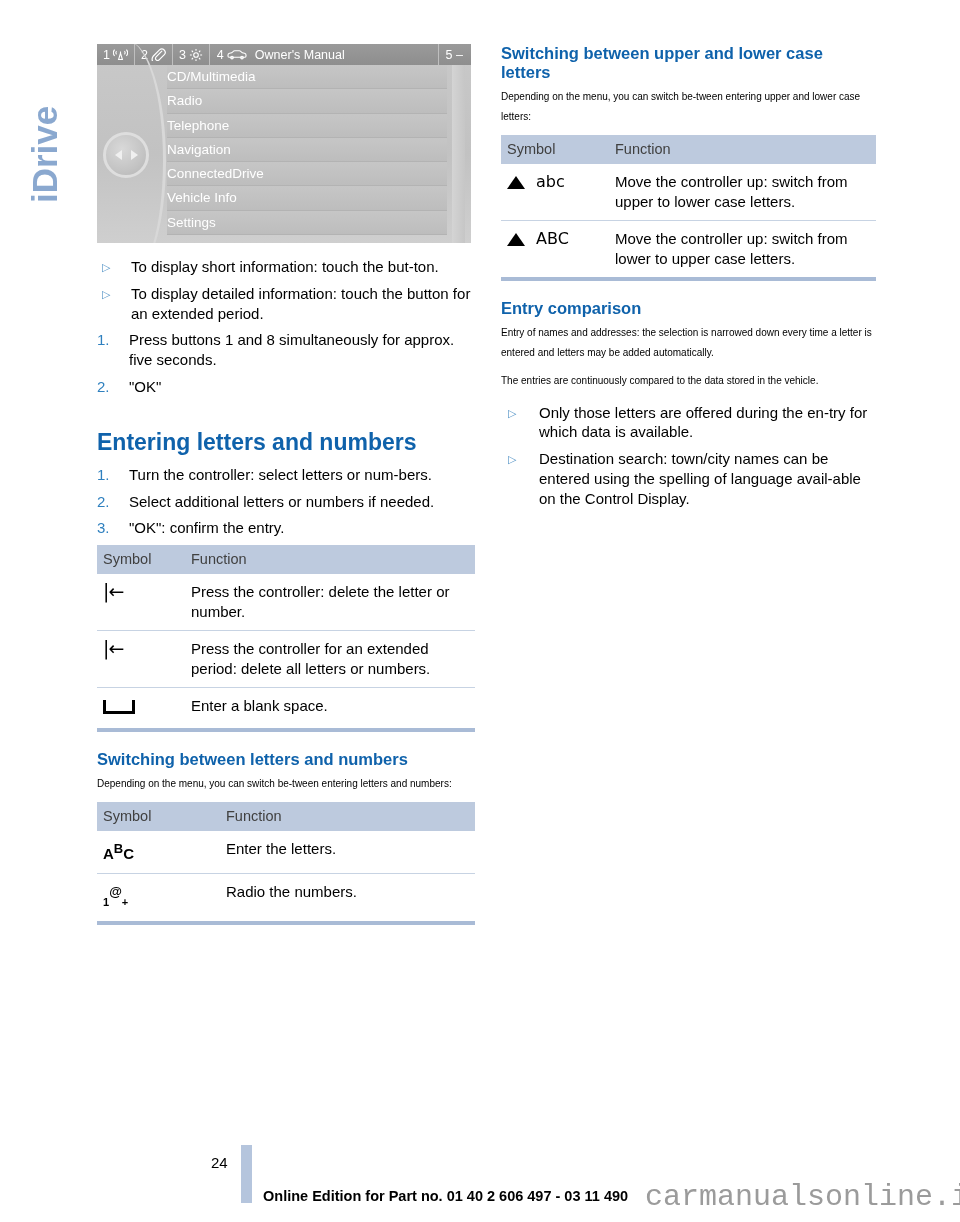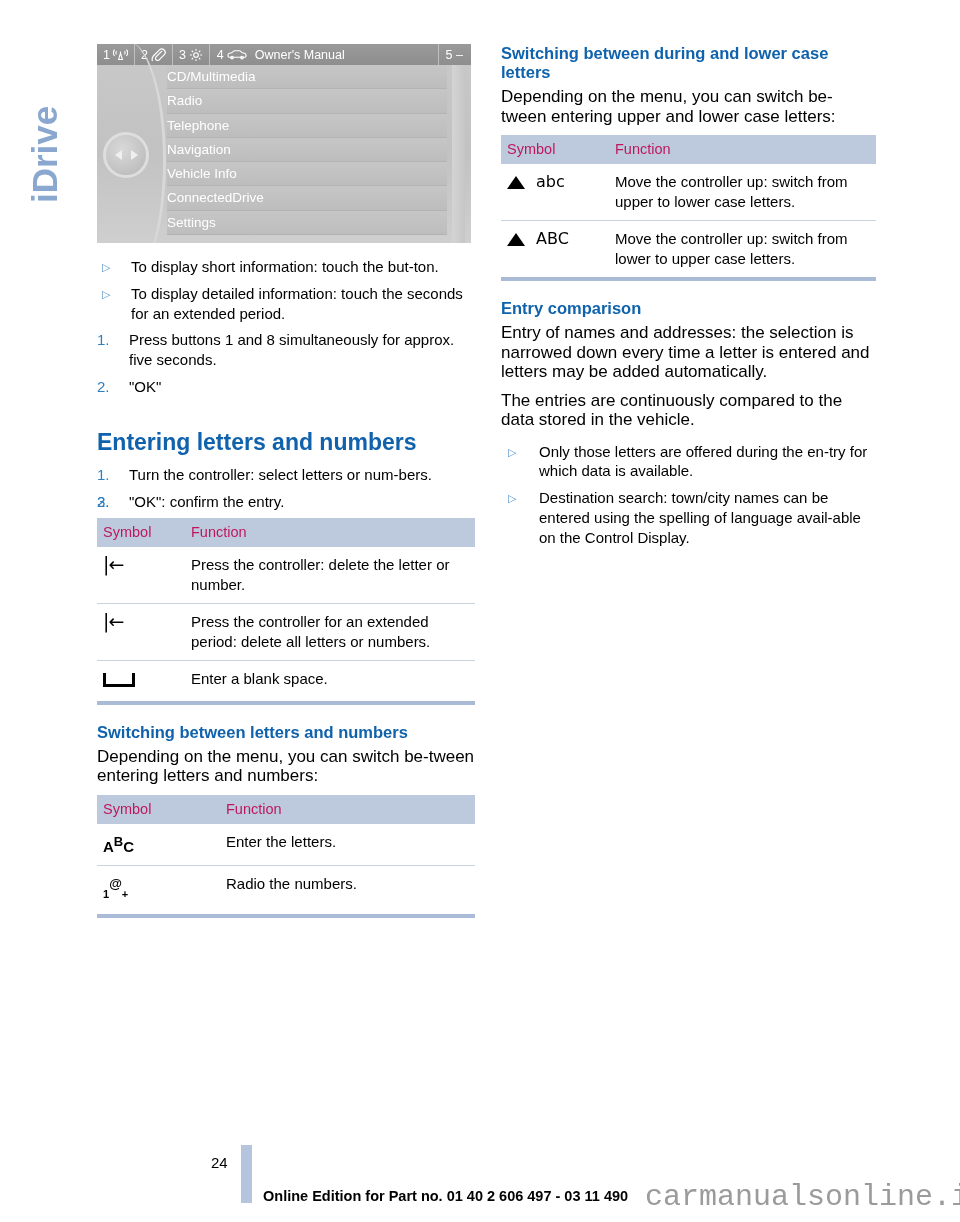--- a/index.html
+++ b/index.html
@@ -165,21 +165,21 @@
     line-height: 19px;
   }
   h1.chapter {
     font-size: 23px;
     font-weight: bold;
     color: #0f62ab;
     margin: 32px 0 9px 0;
     line-height: 27px;
   }
   p.body {
-    font-size: 17px;
+    font-size: 10px;
     line-height: 19.5px;
     margin: 0 0 9px 0;
   }
 
   
   ul.bullets, ol.steps {
     list-style: none;
     margin: 0;
     padding: 0;
   }
@@ -217,21 +217,21 @@
     border-collapse: collapse;
     margin: 4px 0 0 0;
     border-bottom: 4px solid #a9bbd6;
   }
   table.symtable thead th {
     background: #bdcade;
     font-size: 14.5px;
     font-weight: normal;
     text-align: left;
     padding: 6px 4px 7px 6px;
-    color: #be185d;
+    color: #404040;
   }
   table.symtable tbody td {
     font-size: 15px;
     line-height: 19.5px;
     padding: 8px 4px 9px 6px;
     vertical-align: top;
     border-bottom: 1px solid #c7d3e3;
   }
   table.symtable tbody tr:last-child td { border-bottom: none; }
   td.symcell { white-space: nowrap; }
@@ -388,36 +388,36 @@
       <div class="idrive-arc"></div>
       <div class="idrive-knob">
         <span class="knob-arrow l"></span>
         <span class="knob-arrow r"></span>
       </div>
       <div class="idrive-menu">
         <div class="idrive-item">CD/Multimedia</div>
         <div class="idrive-item">Radio</div>
         <div class="idrive-item">Telephone</div>
         <div class="idrive-item">Navigation</div>
+        <div class="idrive-item">ConnectedDrive</div>
         <div class="idrive-item">Vehicle Info</div>
-        <div class="idrive-item">ConnectedDrive</div>
         <div class="idrive-item">Settings</div>
       </div>
       <div class="idrive-rail"></div>
     </div>
   </div>
 
   <ul class="bullets">
     <li>
       <span class="mk">▷</span>
       <span>To display short information: touch the but-ton.</span>
     </li>
     <li>
       <span class="mk">▷</span>
-      <span>To display detailed information: touch the seconds for an extended period.</span>
+      <span>To display detailed information: touch the button for an extended period.</span>
     </li>
   </ul>
 
   <ol class="steps">
     <li>
       <span class="mk">1.</span>
       <span>Press buttons 1 and 8 simultaneously for approx. five seconds.</span>
     </li>
     <li>
       <span class="mk">2.</span>
@@ -426,20 +426,21 @@
   </ol>
 
   <h1 class="chapter">Entering letters and numbers</h1>
   <ol class="steps">
     <li>
       <span class="mk">1.</span>
       <span>Turn the controller: select letters or num-bers.</span>
     </li>
     <li>
       <span class="mk">2.</span>
+      <span>Select additional letters or numbers if needed.</span>
     </li>
     <li>
       <span class="mk">3.</span>
       <span>"OK": confirm the entry.</span>
     </li>
   </ol>
 
   <table class="symtable">
     <thead>
       <tr>
@@ -492,21 +493,21 @@
         </td>
         <td>Radio the numbers.</td>
       </tr>
     </tbody>
   </table>
 
 </div>
 
 <div class="col-right">
 
-  <h2 class="sect" style="margin-top:0;">Switching between during and lower case letters</h2>
+  <h2 class="sect" style="margin-top:0;">Switching between upper and lower case letters</h2>
   <p class="body">Depending on the menu, you can switch be-tween entering upper and lower case letters:</p>
 
   <table class="symtable">
     <thead>
       <tr>
         <th style="width:98px;">Symbol</th>
         <th>Function</th>
       </tr>
     </thead>
     <tbody>

